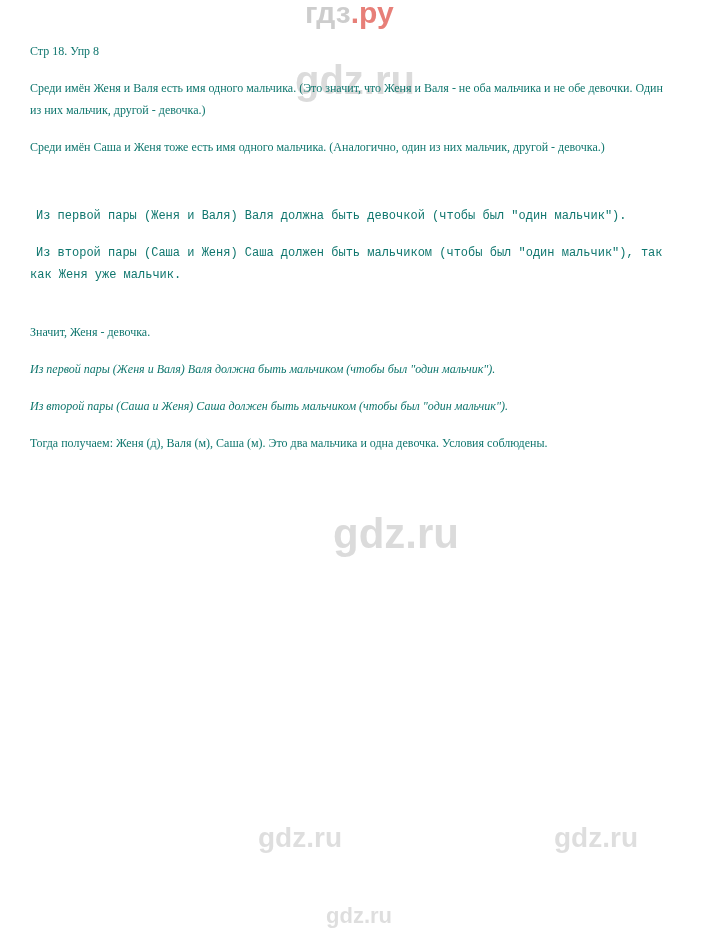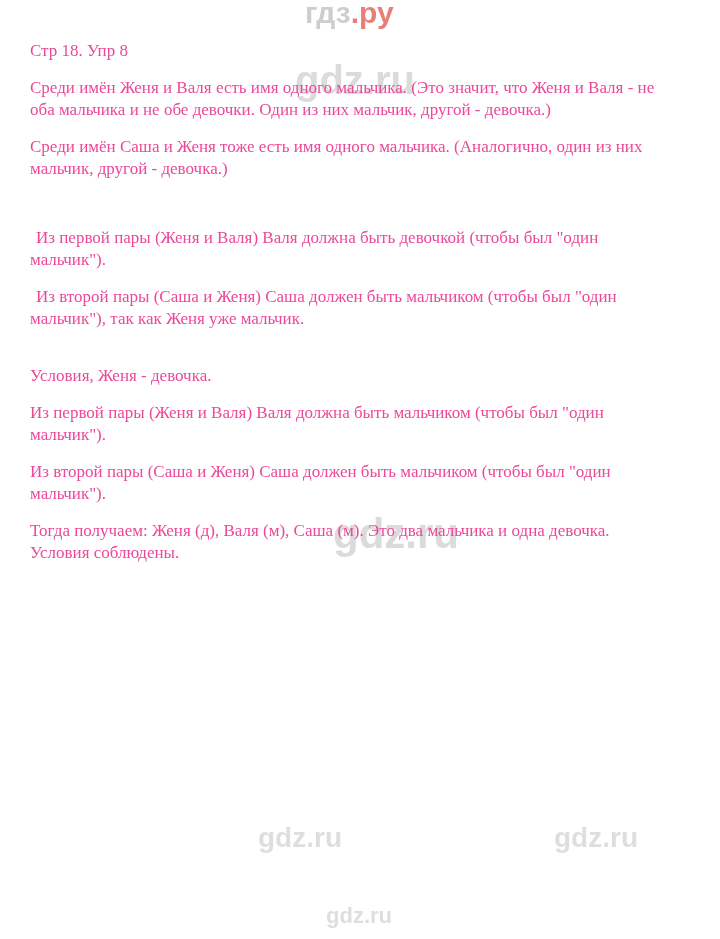--- a/index.html
+++ b/index.html
@@ -71,29 +71,29 @@
   }
 
   
   .content {
     position: absolute;
     top: 40px;
     left: 30px;
     width: 660px;
   }
   .line {
-    font-size: 17px;
+    font-size: 12px;
     line-height: 22px;
     margin: 0 0 15px 0;
-    color: #ec4899;
+    color: #0f766e;
   }
   .gap-lg { height: 32px; }
   .gap-md { height: 20px; }
-  .indent { text-indent: 6px; }
-  .w-narrow { width: 620px; }
+  .indent { text-indent: 6px; font-family: Liberation Mono, monospace; }
+  .w-narrow { width: 620px; font-style: italic; }
   .w-mid { width: 640px; }
 </style>
 </head>
 <body>
 
 <div class="page">
 
   <div class="wm wm-top-logo"><span>гдз</span><span class="dot">.ру</span></div>
   <div class="wm wm-big-1">gdz.ru</div>
   <div class="wm wm-big-2">gdz.ru</div>
@@ -113,21 +113,21 @@
     <div class="gap-lg"></div>
 
 
     <p class="line indent w-mid"> Из первой пары (Женя и Валя) Валя должна быть девочкой (чтобы был "один мальчик").</p>
 
     <p class="line indent w-mid"> Из второй пары (Саша и Женя) Саша должен быть мальчиком (чтобы был "один мальчик"), так как Женя уже мальчик.</p>
 
 
     <div class="gap-md"></div>
 
-    <p class="line">Условия, Женя - девочка.</p>
+    <p class="line">Значит, Женя - девочка.</p>
 
 
     <p class="line w-narrow">Из первой пары (Женя и Валя) Валя должна быть мальчиком (чтобы был "один мальчик").</p>
 
     <p class="line w-narrow">Из второй пары (Саша и Женя) Саша должен быть мальчиком (чтобы был "один мальчик").</p>
 
     <p class="line w-mid">Тогда получаем: Женя (д), Валя (м), Саша (м). Это два мальчика и одна девочка. Условия соблюдены.</p>
 
     <div class="gap-md"></div>
 

